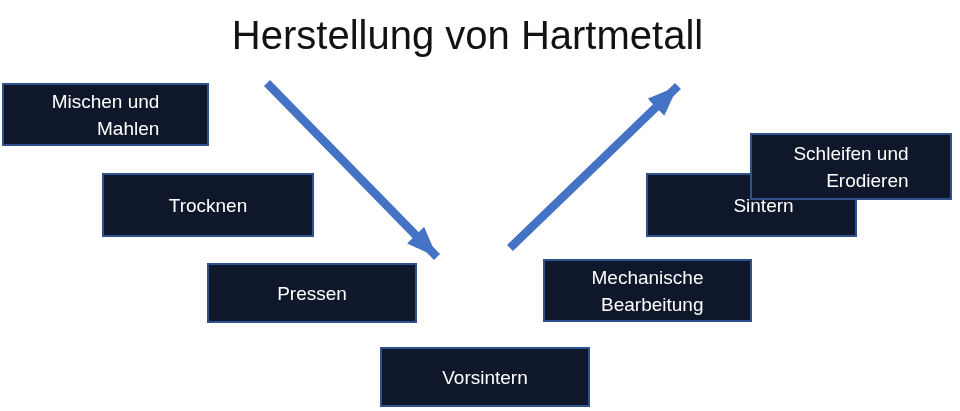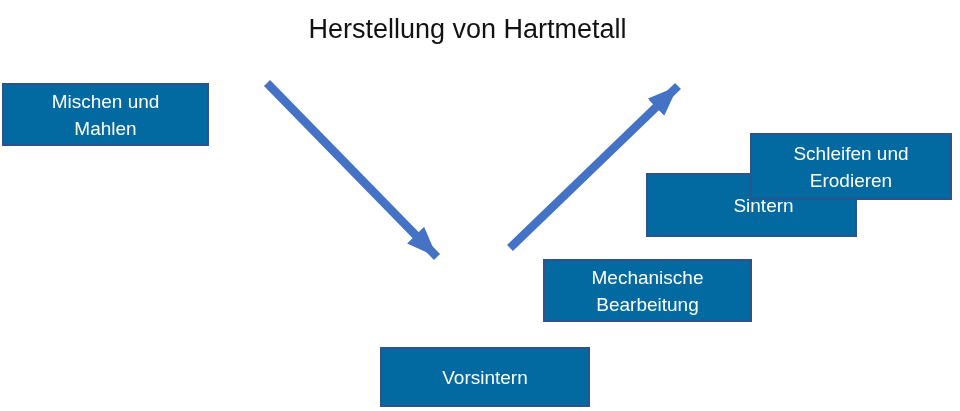--- a/index.html
+++ b/index.html
@@ -9,37 +9,37 @@
     font-family: "Liberation Sans", sans-serif;
     overflow: hidden;
   }
   #canvas {
     position: relative;
     width: 960px; height: 411px;
     background: #ffffff;
   }
   .diagram-title {
     position: absolute;
-    left: 0; top: 6px;
+    left: 0; top: 12px;
     width: 935px;
     text-align: center;
-    font-size: 27px;
+    font-size: 40px;
     line-height: 46px;
     color: #121212;
     letter-spacing: 0px;
   }
   .step-box {
     position: absolute;
-    background: #0369a1;
+    background: #0f172a;
     border: 2px solid #2F528F;
     box-sizing: border-box;
     display: flex;
     align-items: center;
     justify-content: center;
-    text-align: center;
+    text-align: right;
   }
   .step-label {
     color: #ffffff;
     font-size: 19px;
     line-height: 27px;
     white-space: pre-line;
   }
   #box-mischen     { left: 2px;   top: 83px;  width: 207px; height: 63px; }
   #box-trocknen    { left: 102px; top: 173px; width: 212px; height: 64px; }
   #box-pressen     { left: 207px; top: 263px; width: 210px; height: 60px; }
@@ -69,21 +69,27 @@
     </defs>
     <line x1="267" y1="83" x2="437" y2="257" stroke-width="8.5" stroke-linecap="butt" marker-end="url(#arrow-head)" stroke="#4472C4"></line>
     <line x1="510" y1="248" x2="678" y2="86" stroke-width="8.5" stroke-linecap="butt" marker-end="url(#arrow-head)" stroke="#4472C4"></line>
   </svg>
 
   <div id="box-mischen" class="step-box">
     <span class="step-label">Mischen und
 Mahlen</span>
   </div>
 
+  <div id="box-trocknen" class="step-box">
+    <span class="step-label">Trocknen</span>
+  </div>
 
+  <div id="box-pressen" class="step-box">
+    <span class="step-label">Pressen</span>
+  </div>
 
   <div id="box-vorsintern" class="step-box">
     <span class="step-label">Vorsintern</span>
   </div>
 
   <div id="box-mechanische" class="step-box">
     <span class="step-label">Mechanische
 Bearbeitung</span>
   </div>
 

